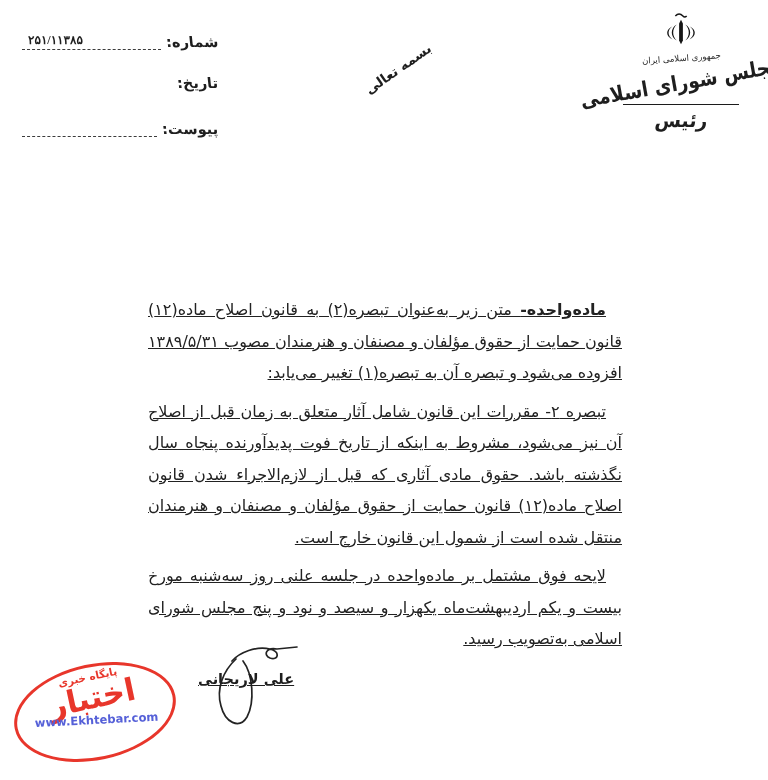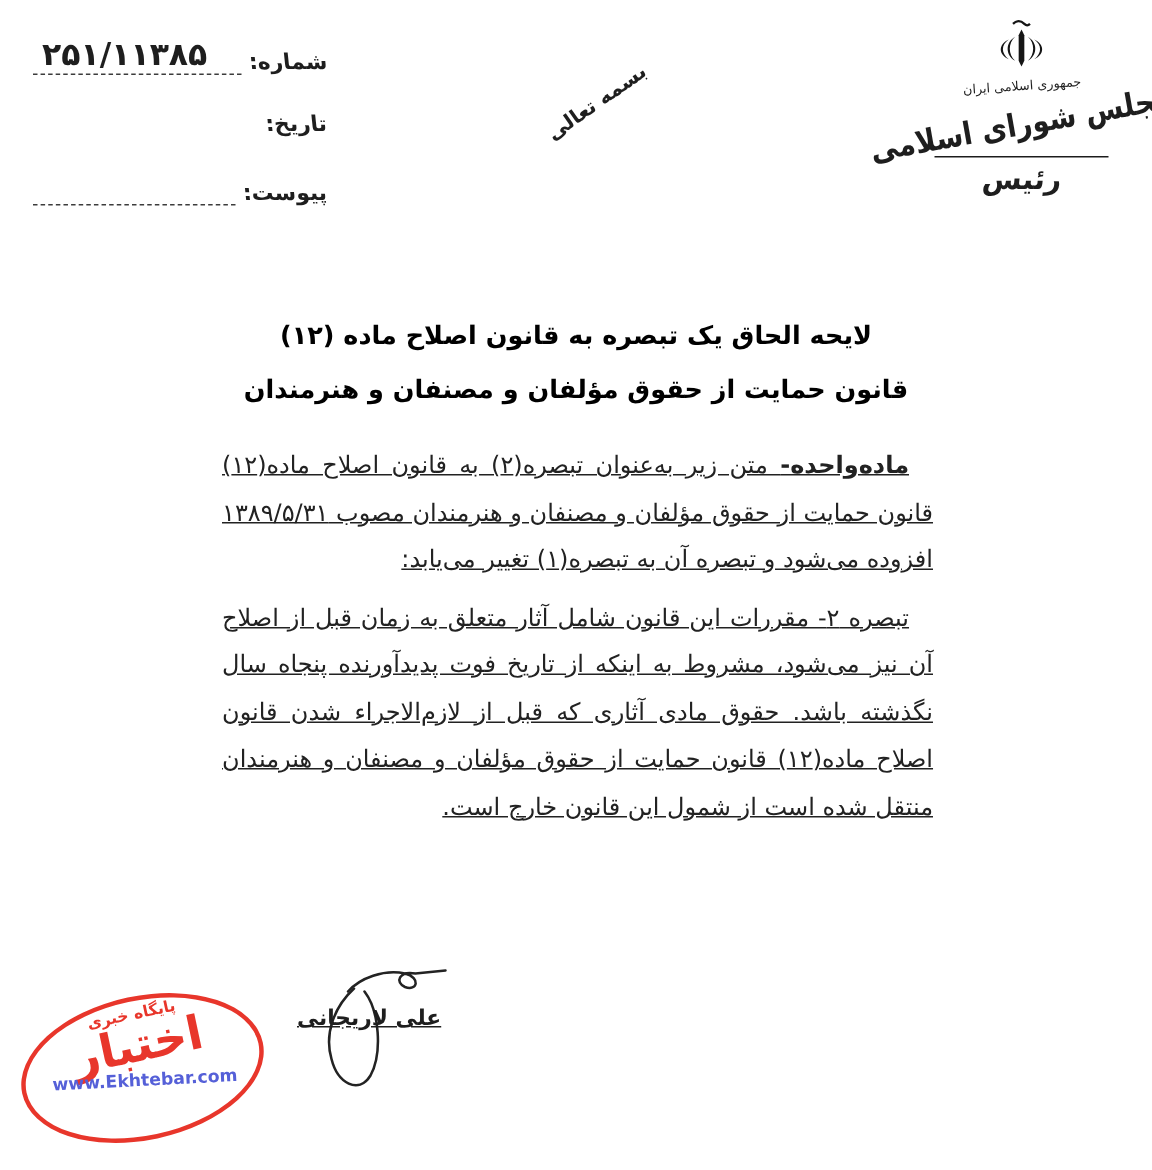--- a/index.html
+++ b/index.html
@@ -12,21 +12,21 @@
     font-family:"DejaVu Sans", sans-serif;
     color:#1e1e1e;
   }
   
   .hrow{
     position:absolute;left:22px;width:198px;height:30px;
     display:flex;direction:rtl;align-items:flex-end;
   }
   .hlabel{font-size:14.5px;font-weight:bold;padding-right:2px;padding-left:5px;white-space:nowrap;transform:skewX(6deg);}
   .hline{flex:1;border-bottom:1.6px dashed #3c3c3c;padding:0 0 1px 6px;text-align:left;direction:ltr;}
-  .hval{font-size:21px;font-weight:bold;letter-spacing:1px;white-space:nowrap;}
+  .hval{font-size:12px;font-weight:bold;letter-spacing:1px;white-space:nowrap;font-family:Liberation Serif, serif;}
   
   .bismillah{
     position:absolute;left:366px;top:58px;width:80px;height:44px;
     font-size:13.5px;font-weight:bold;text-align:center;
     transform:rotate(-35deg);
     white-space:nowrap;
   }
   
   .letterhead{
     position:absolute;right:6px;top:12px;width:162px;
@@ -100,28 +100,25 @@
       <path d="M22.5 13 c5 4.5 5 12.5 0 17 c7 -4 7 -13 0 -17 z" fill="#151515"></path>
       <path d="M9 15 c-5.5 4 -5.5 9.5 0 14 c-7.5 -3.5 -7.5 -10.5 0 -14 z" fill="#151515"></path>
       <path d="M27 15 c5.5 4 5.5 9.5 0 14 c7.5 -3.5 7.5 -10.5 0 -14 z" fill="#151515"></path>
     </svg>
     <div class="republic">جمهوری اسلامی ایران</div>
     <div class="majlis">مجلس شورای اسلامی</div>
     <div class="lh-rule"></div>
     <div class="president">رئیس</div>
   </div>
 
-  <div class="title">
-    <div>لایحه الحاق یک تبصره به قانون اصلاح ماده (۱۲)</div>
-    <div>قانون حمایت از حقوق مؤلفان و مصنفان و هنرمندان</div>
-  </div>
 
   <div class="bodytext">
     <p><b>ماده‌واحده-</b><span> متن زیر به‌عنوان تبصره(۲) به قانون اصلاح ماده(۱۲) قانون حمایت از حقوق مؤلفان و مصنفان و هنرمندان مصوب ۱۳۸۹/۵/۳۱ افزوده می‌شود و تبصره آن به تبصره(۱) تغییر می‌یابد:</span></p>
     <p>تبصره ۲- مقررات این قانون شامل آثار متعلق به زمان قبل از اصلاح آن نیز می‌شود، مشروط به اینکه از تاریخ فوت پدیدآورنده پنجاه سال نگذشته باشد. حقوق مادی آثاری که قبل از لازم‌الاجراء شدن قانون اصلاح ماده(۱۲) قانون حمایت از حقوق مؤلفان و مصنفان و هنرمندان منتقل شده است از شمول این قانون خارج است.</p>
+    <p>لایحه فوق مشتمل بر ماده‌واحده در جلسه علنی روز سه‌شنبه مورخ بیست و یکم اردیبهشت‌ماه یکهزار و سیصد و نود و پنج مجلس شورای اسلامی به‌تصویب رسید.</p>
   </div>
 
   <svg class="sig-svg" width="130" height="108" viewBox="0 0 130 108">
     <path d="M 42 34 C 50 25, 66 19, 80 22 C 91 25, 88 34, 80 31 C 73 28, 76 20, 87 22 L 107 20" fill="none" stroke="#232323" stroke-width="1.7" stroke-linecap="round"></path>
     <path d="M 46 32 C 33 44, 26 62, 31 79 C 35 95, 49 103, 57 90 C 65 75, 63 47, 53 34" fill="none" stroke="#232323" stroke-width="1.7" stroke-linecap="round"></path>
   </svg>
   <div class="sig-name">علی لاریجانی</div>
 
   <div class="stamp" style="border-color: rgb(232, 54, 43);">
     <div class="stamp-tagline" style="color: rgb(232, 54, 43);">پایگاه خبری</div>

